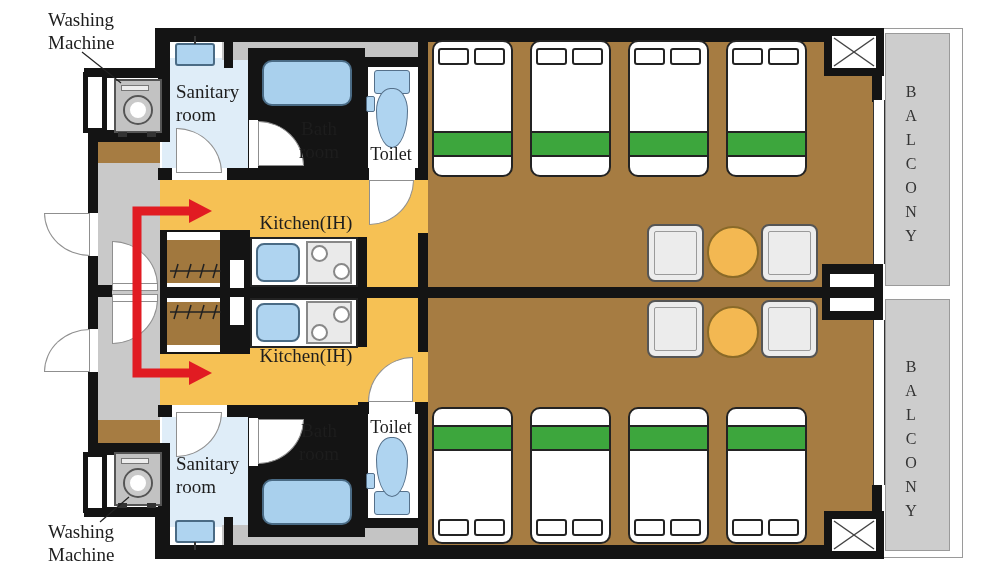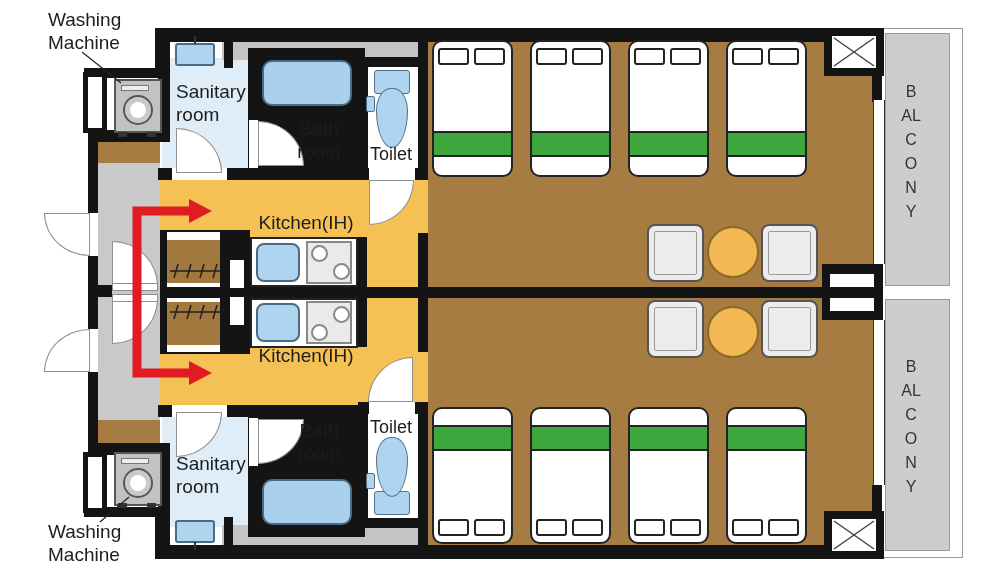--- a/index.html
+++ b/index.html
@@ -1,17 +1,17 @@
 <!DOCTYPE html>
 <html style="--wall: #141414; --bedroom_floor: #A67C42; --closet_floor: #A1783E; --kitchen_floor: #F6C154; --corridor_floor: #C9C9C9; --duct_gray: #C4C4C4; --balcony_floor: #CDCDCD; --sanitary_floor: #DFEDF8; --fixture_blue: #AFD4F0; --bed_green: #3DA63D; --table_orange: #F3B852; --arrow_red: #E11B22;"><head>
 <meta charset="utf-8">
 <style>
   html,body{margin:0;padding:0;background:#fff;}
   #plan{position:relative;width:1000px;height:587px;background:#fff;overflow:hidden;
-        font-family:Liberation Sans, sans-serif;color:#1d1d1d;}
+        font-family:Liberation Serif, serif;color:#1d1d1d;}
   #plan *{box-sizing:border-box;}
   .f,.w,.ov,.fx{position:absolute;}
   .w{background:var(--wall,#141414);}
   .lbl{position:absolute;font-size:19px;line-height:23px;color:#1d1d1d;}
   .center{text-align:center;}
   .vlabel{position:absolute;width:20px;word-break:break-all;line-height:24px;
           text-align:center;font-size:16px;color:#333;letter-spacing:0;}
   .arc{position:absolute;background:#fff;border:1.5px solid #8f8f8f;}
   .arc.tr{border-radius:0 100% 0 0;}
   .arc.br{border-radius:0 0 100% 0;}

